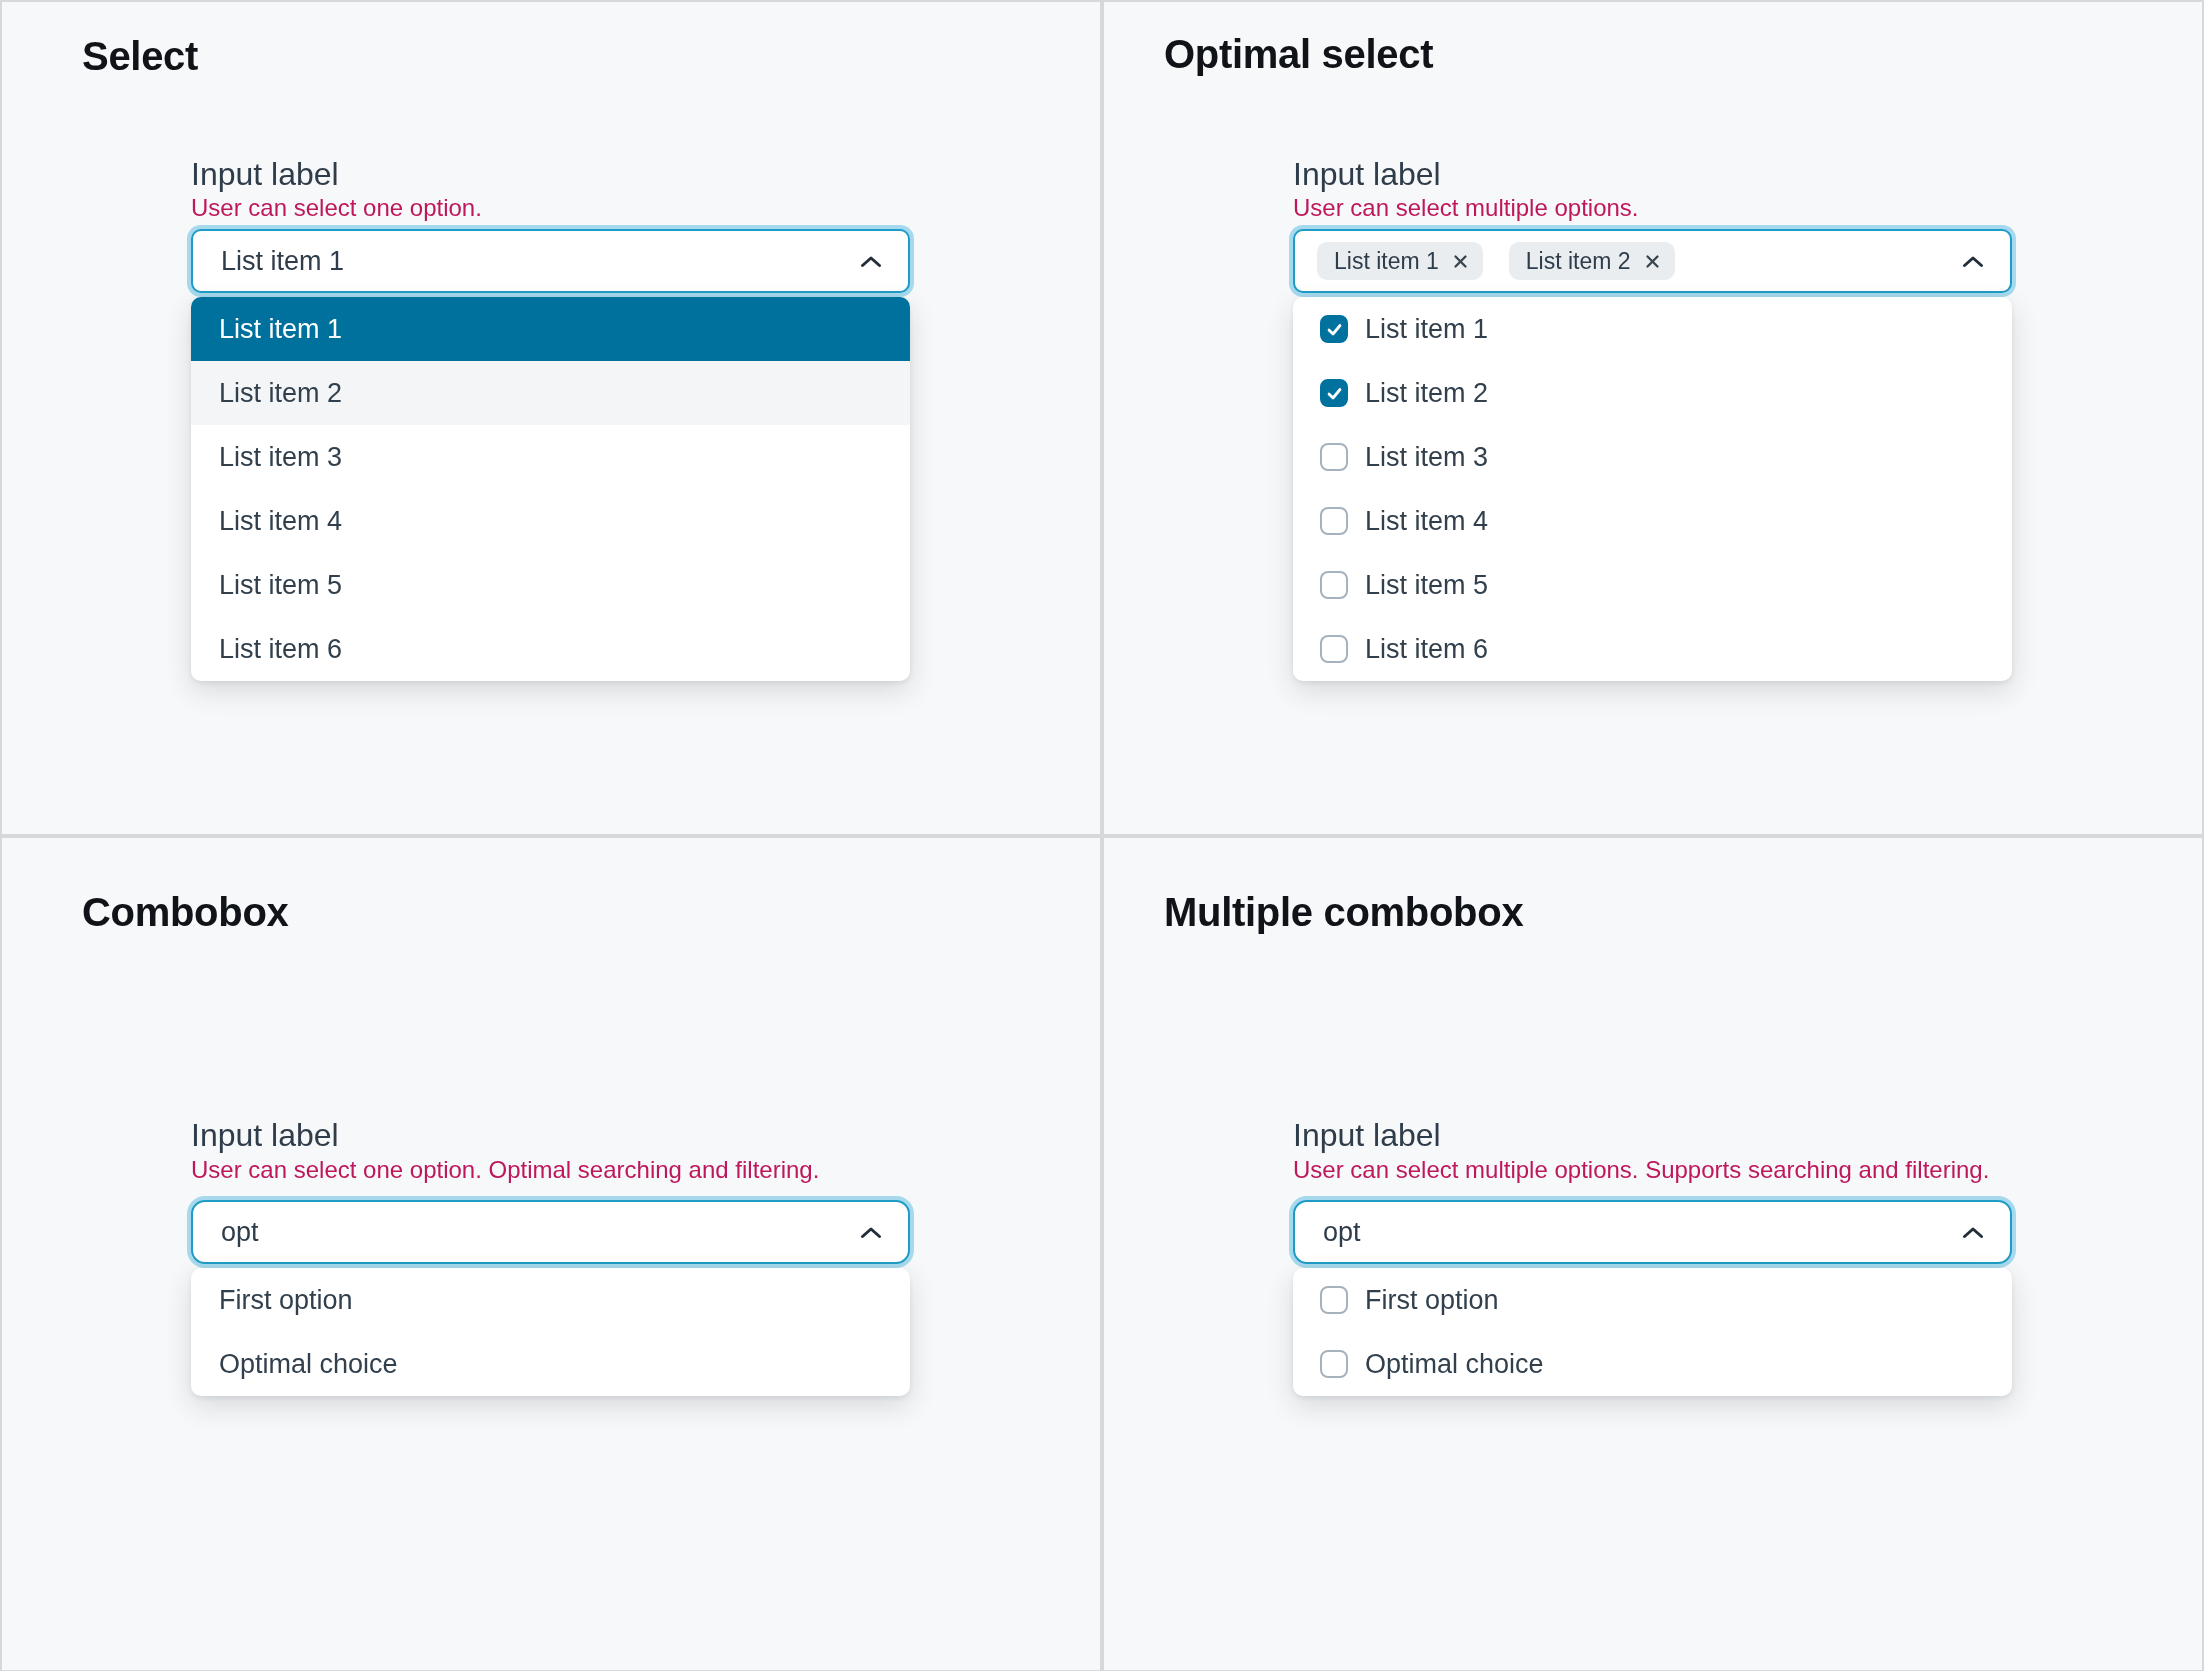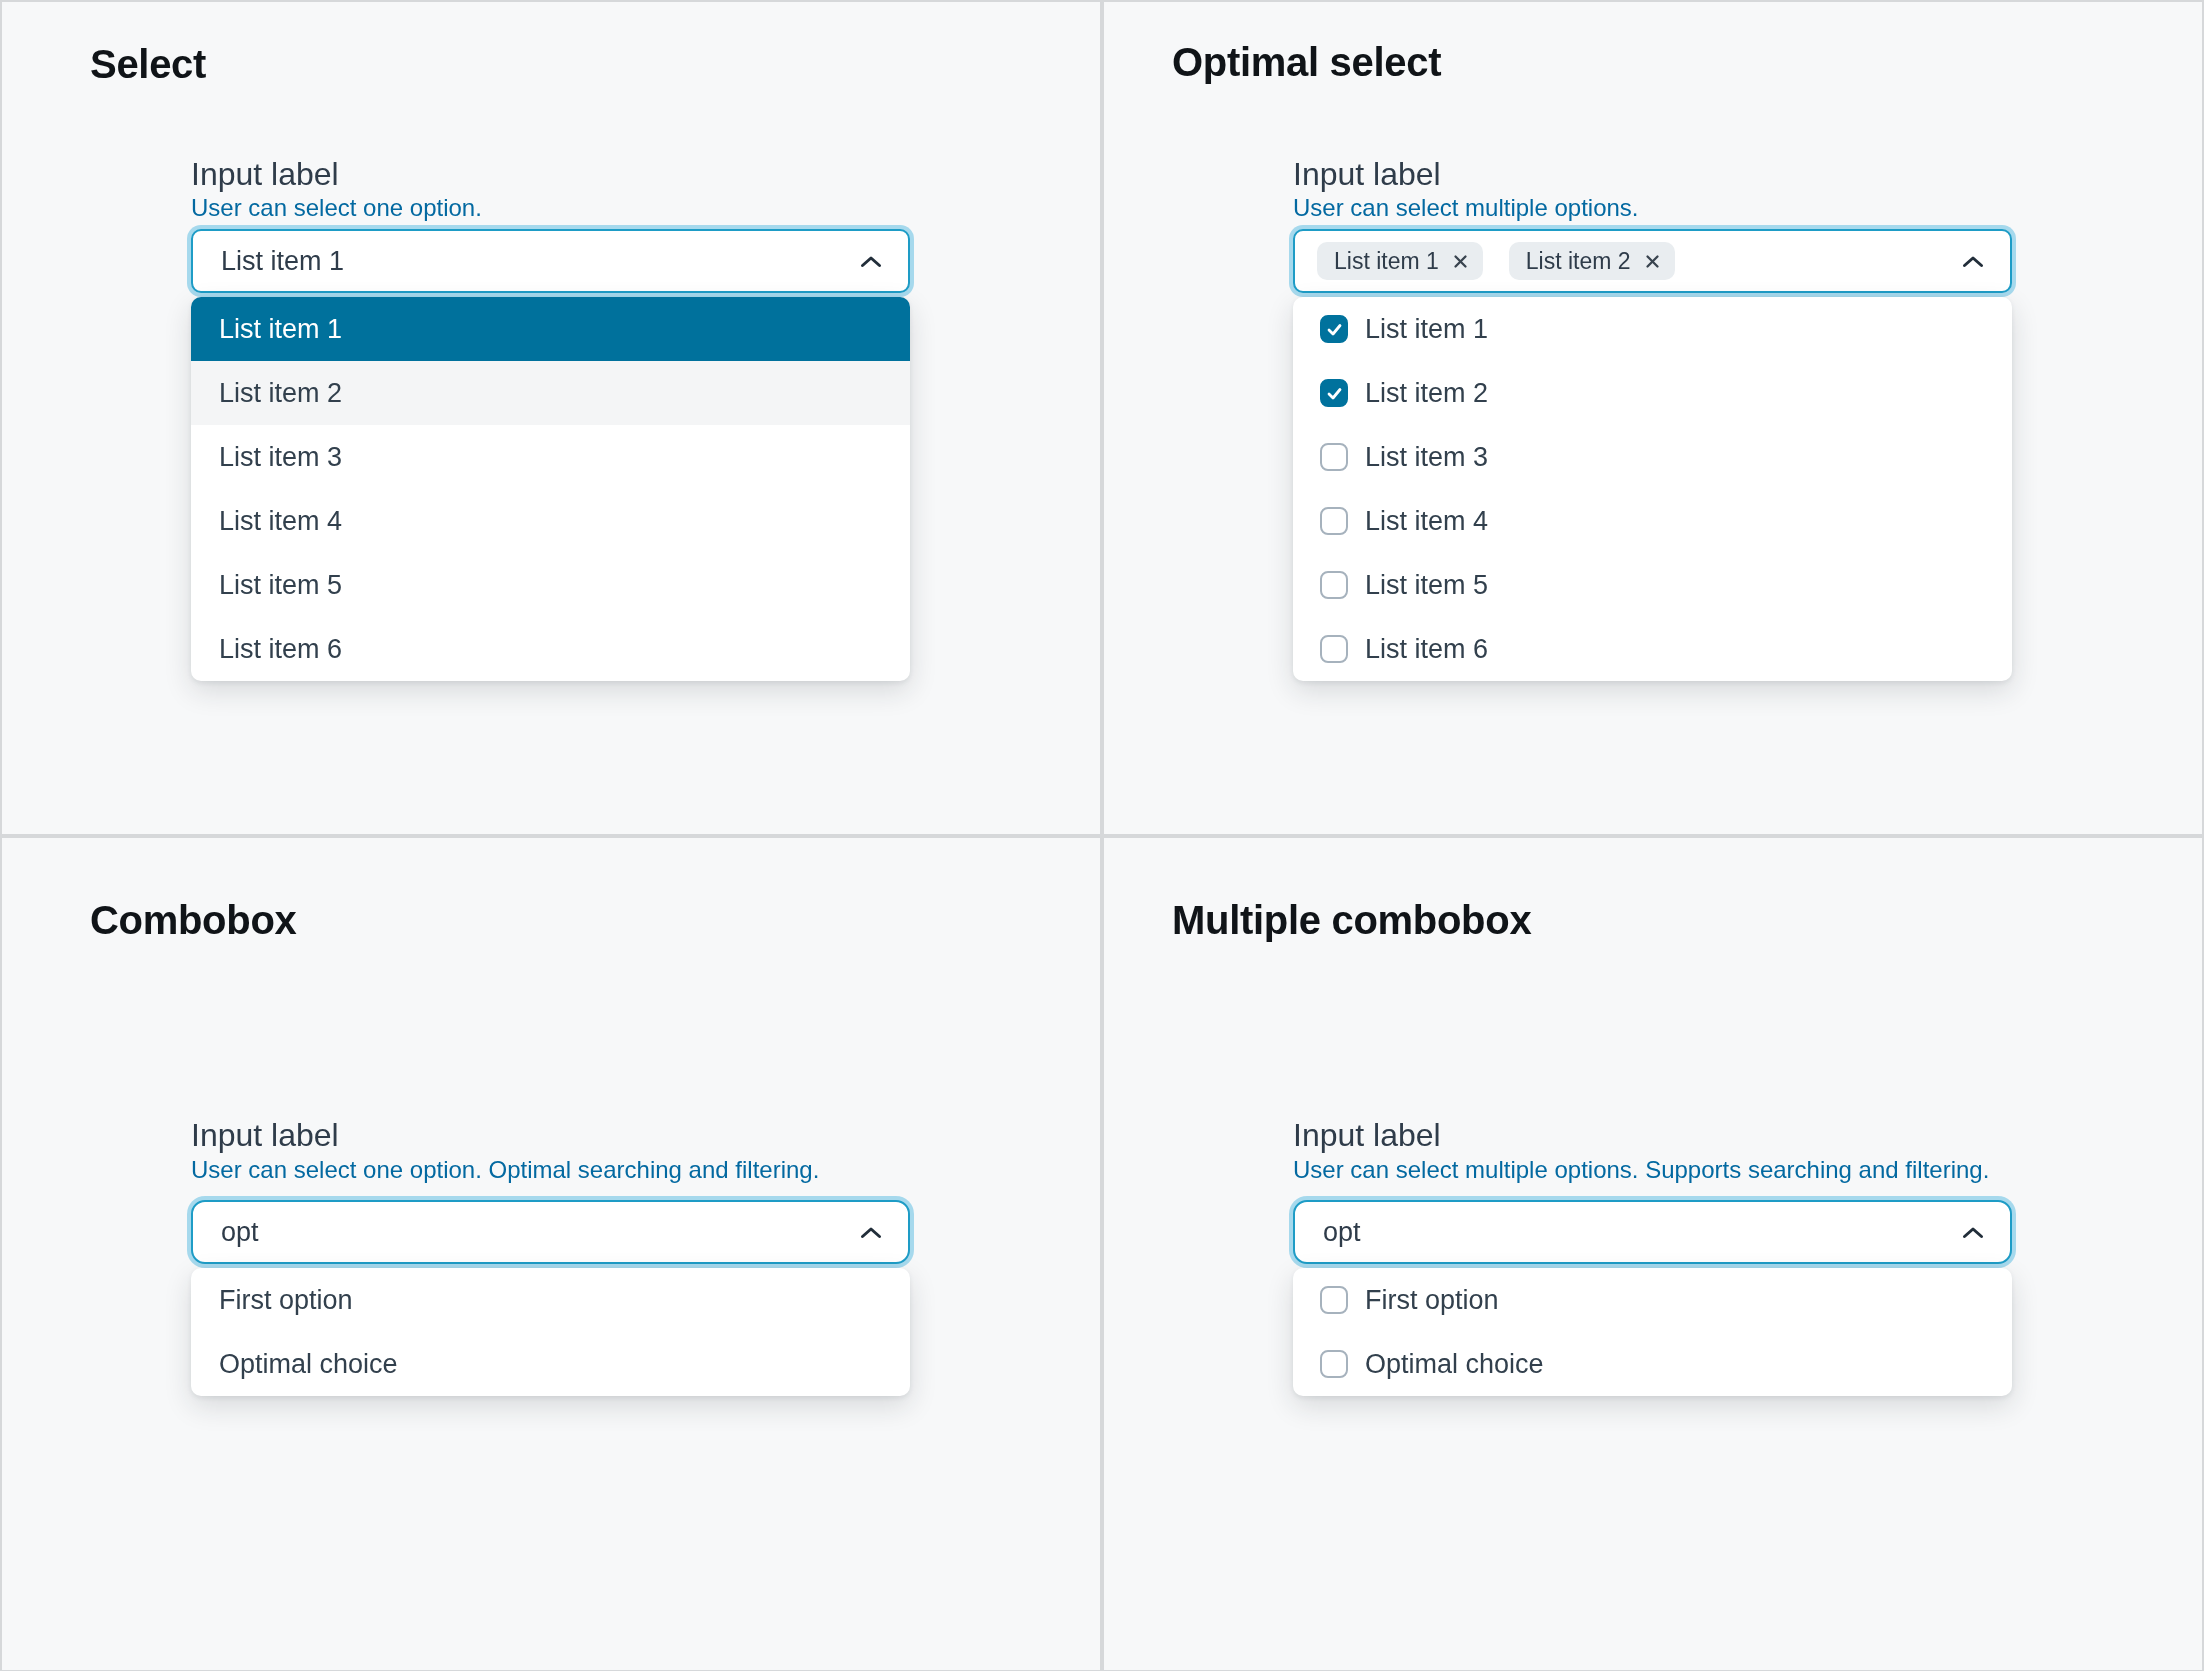--- a/index.html
+++ b/index.html
@@ -12,36 +12,36 @@
     width: 2205px; height: 1672px; box-sizing: border-box;
     border: 2px solid #d6d8da; background: #d6d8da;
     display: grid;
     grid-template-columns: 1098px 1098px;
     grid-template-rows: 832px 832px;
     gap: 4px;
   }
   .quadrant { position: relative; background: #f7f8f9; overflow: hidden; }
 
   .q-title {
-    position: absolute; margin: 8px;
+    position: absolute; margin: 0;
     font-size: 40px; line-height: 48px; font-weight: 700;
     color: #101418; letter-spacing: -0.3px;
   }
   .pos-tl .q-title { left: 80px; top: 30px; }
   .pos-tr .q-title { left: 60px; top: 28px; }
   .pos-bl .q-title { left: 80px; top: 50px; }
   .pos-br .q-title { left: 60px; top: 50px; }
 
   .field-label {
     position: absolute; left: 189px;
     font-size: 32px; line-height: 36px; color: #2f3c4a;
   }
   .field-helper {
     position: absolute; left: 189px;
-    font-size: 24px; line-height: 32px; color: #0369a1;
+    font-size: 24px; line-height: 32px; color: #be185d;
   }
   .row-top .field-label  { top: 154px; }
   .row-top .field-helper { top: 190px; }
   .row-bottom .field-label  { top: 279px; }
   .row-bottom .field-helper { top: 316px; }
 
   .input {
     position: absolute; left: 189px; width: 719px; height: 64px;
     box-sizing: border-box; background: #ffffff;
     border: 2px solid #1e9cc6; border-radius: 10px;

